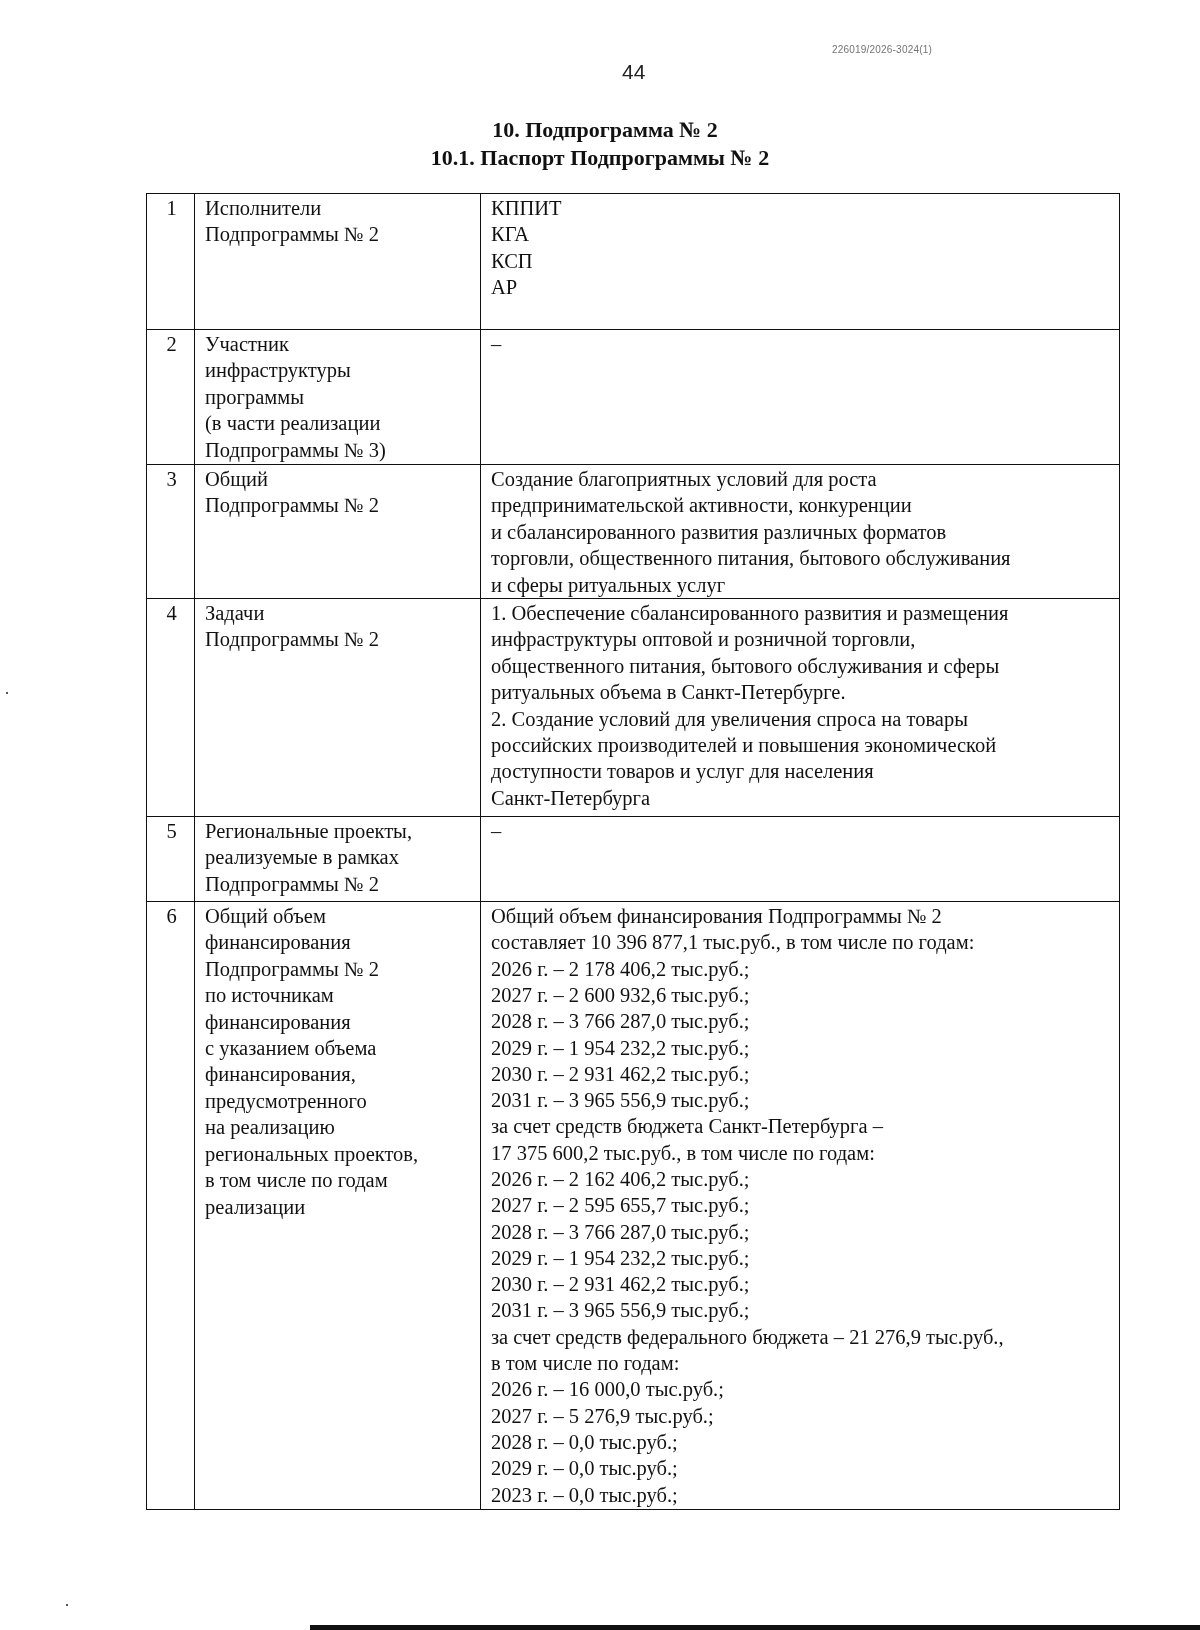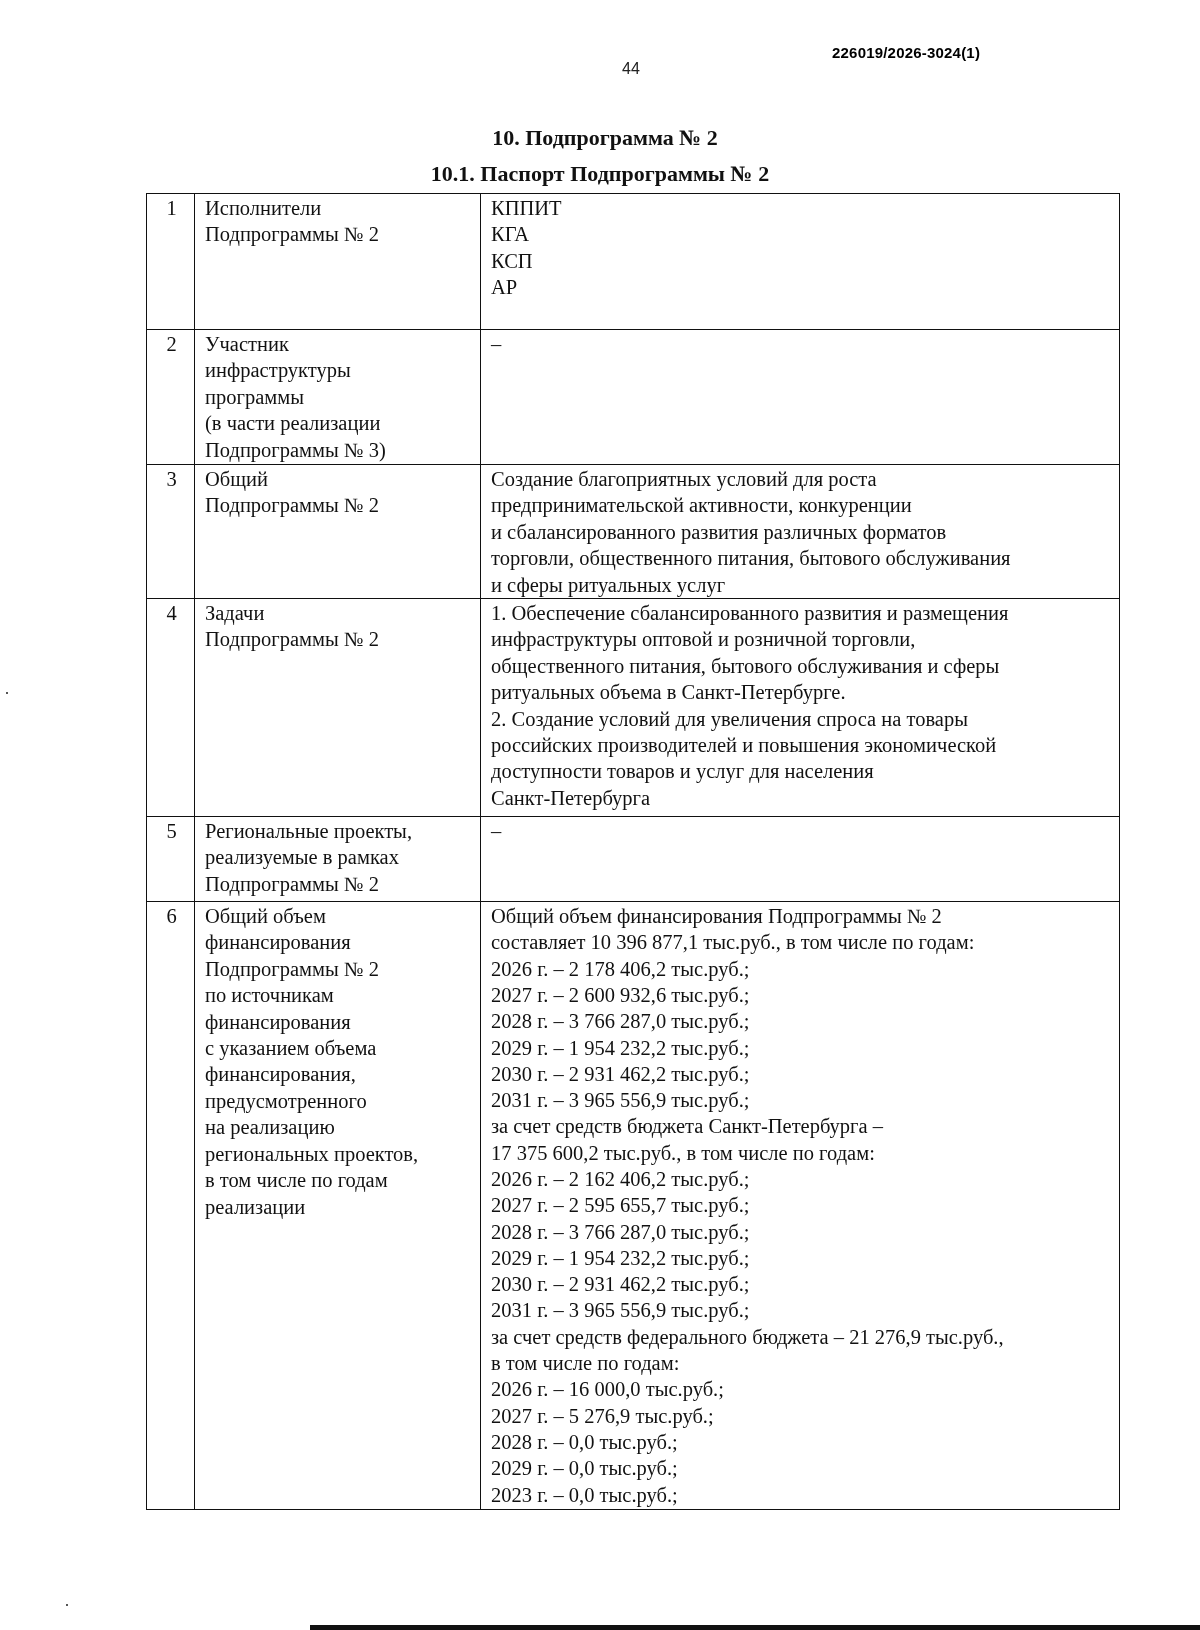--- a/index.html
+++ b/index.html
@@ -13,44 +13,44 @@
       position: relative;
       overflow: hidden;
       color: #111;
       font-family: "Liberation Serif", "DejaVu Serif", serif;
     }
     .reg-number {
       position: absolute;
       left: 832px;
       top: 44px;
       font-family: "Liberation Sans", "DejaVu Sans", sans-serif;
-      font-size: 15px;
-      font-weight: bold;
+      font-size: 10px;
+      font-weight: normal;
       letter-spacing: 0.2px;
-      color: #000000;
+      color: #737373;
     }
     .page-number {
       position: absolute;
       left: 622px;
       top: 60px;
       font-family: "Liberation Sans", "DejaVu Sans", sans-serif;
-      font-size: 16px;
+      font-size: 21px;
       color: #222;
     }
     .titles {
       position: absolute;
       left: 0;
       width: 1200px;
       top: 116px;
       text-align: center;
       font-weight: bold;
       font-size: 22px;
       line-height: 28px;
     }
-    .titles div { margin: 8px; }
+    .titles div { margin: 0; }
     .title-1 { padding-left: 10px; }
 
     table.passport {
       position: absolute;
       left: 146px;
       top: 193px;
       width: 974px;
       border-collapse: collapse;
       font-size: 20.5px;
       line-height: 26.4px;

